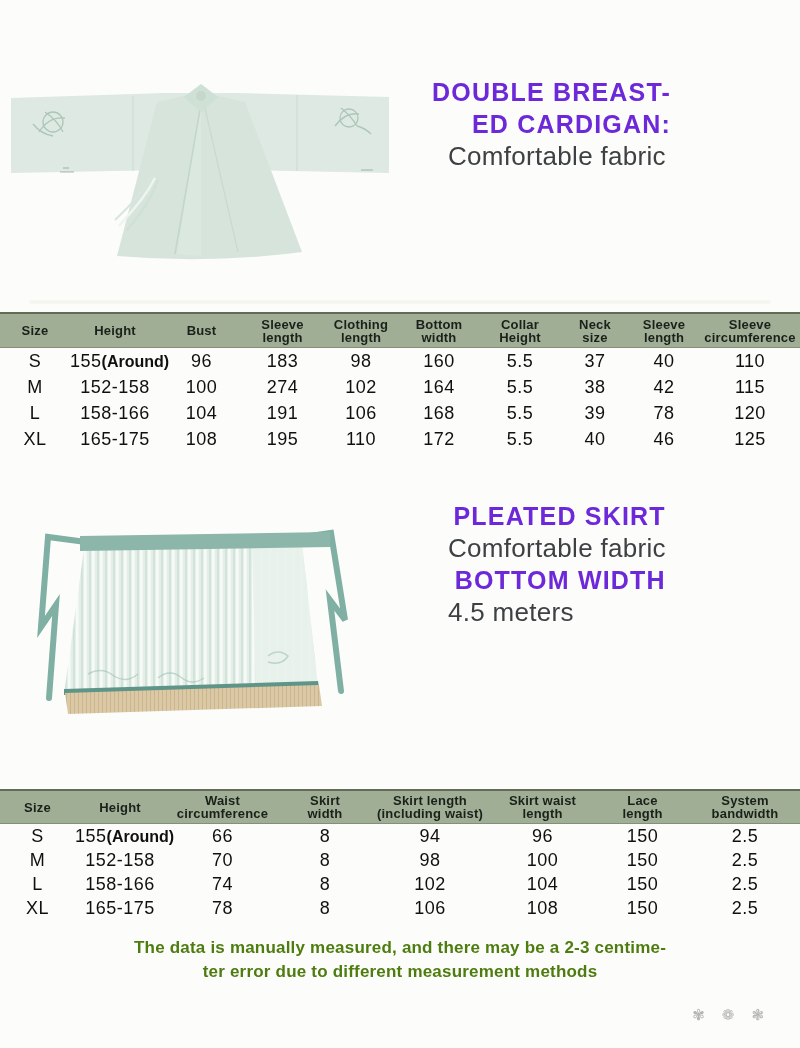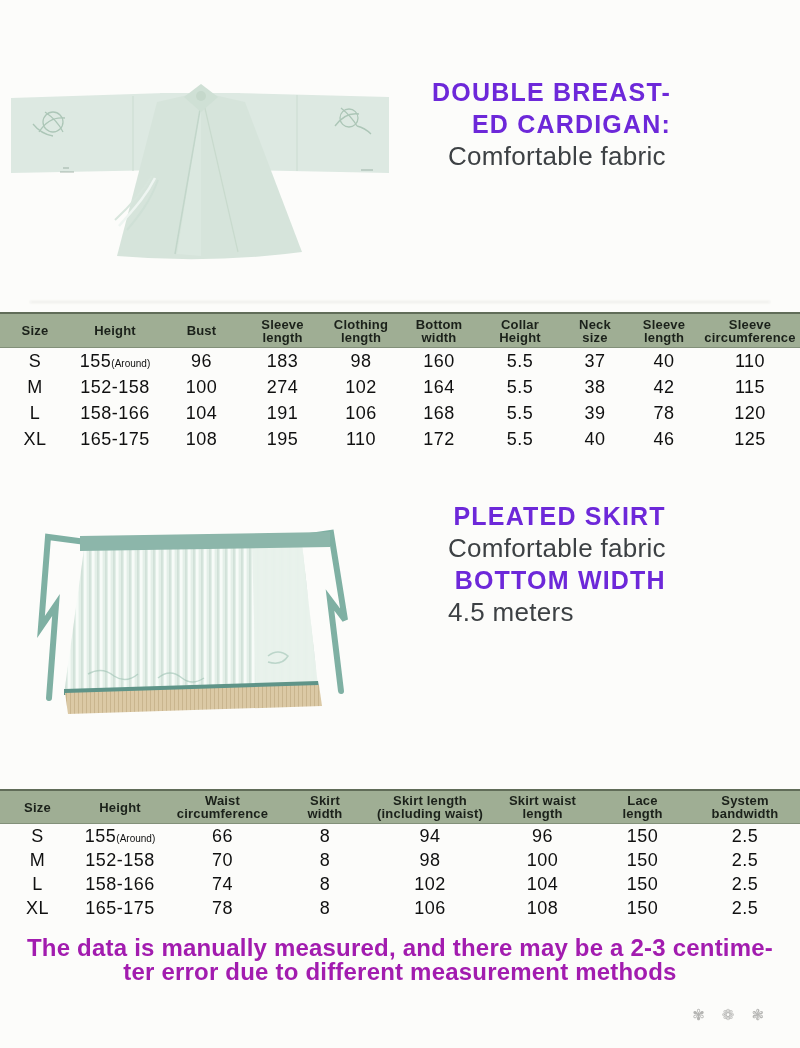--- a/index.html
+++ b/index.html
@@ -42,25 +42,25 @@
   #cardigan-table th{height:27px;}
   #skirt-table th{height:24px;}
   .hline{display:block;line-height:13px;letter-spacing:.2px;}
   table.size-table td{
     text-align:center;font-size:18px;color:#101010;letter-spacing:.5px;
     padding:0;vertical-align:middle;
   }
   #cardigan-table td{height:26px;}
   #skirt-table td{height:24px;}
   td.size-col{font-size:26px;letter-spacing:0;color:#0c0c0c;}
-  td .small{font-size:10px;letter-spacing:0;}
+  td .small{font-size:16px;letter-spacing:0;font-weight:bold;}
   
   .disclaimer{
     position:absolute;top:936px;left:0;width:800px;text-align:center;
-    font-size:24px;font-weight:700;color:#a21caf;line-height:24px;letter-spacing:.2px;
+    font-size:17px;font-weight:700;color:#4d7c0f;line-height:24px;letter-spacing:.2px;
   }
   
   .footer-icons{
     position:absolute;top:1006px;right:36px;display:flex;gap:17px;
     font-size:15px;color:#b5b5b3;
   }
   .footer-icons span{line-height:18px;}
 </style>
 </head>
 <body>

